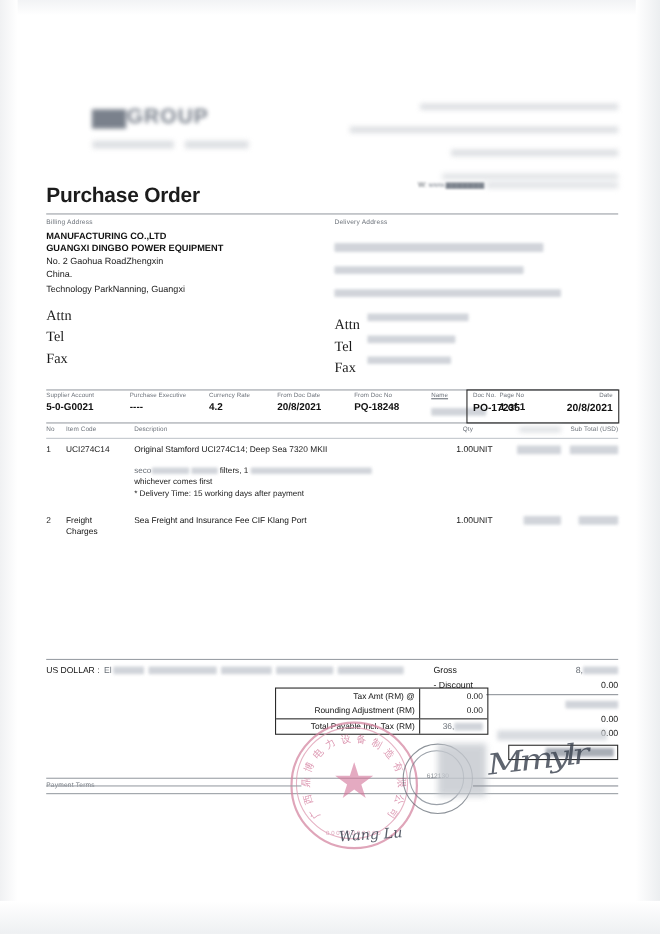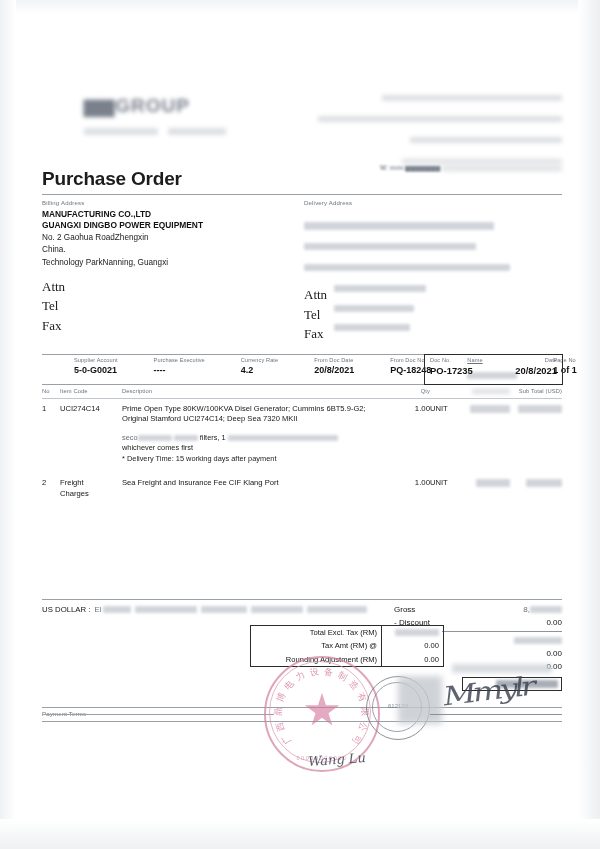--- a/index.html
+++ b/index.html
@@ -146,21 +146,21 @@
     border-bottom: 1px solid #9ba0a6;
     height: 29px;
   }
   .meta-row {
     display: flex;
     align-items: flex-start;
     height: 100%;
     padding-top: 2px;
     box-sizing: border-box;
   }
-  .meta-cell { padding-right: 4px; margin-left: 32px; }
+  .meta-cell { padding-right: 4px; }
   .meta-cap {
     font-size: 5.6px;
     color: #6d737b;
     letter-spacing: .1px;
     white-space: nowrap;
   }
   .meta-cap.ul { text-decoration: underline; }
   .meta-val {
     font-size: 9px;
     font-weight: bold;
@@ -591,21 +591,20 @@
       </div>
       <div class="ih c-sub">Sub Total (USD)</div>
     </div>
 
     <div class="items-body">
 
       <div class="item-row">
         <div class="cell c-no">1</div>
         <div class="cell c-code">UCI274C14</div>
         <div class="c-desc">
-          <div class="desc-main">Prime Open Type 80KW/100KVA Disel Generator; Cummins 6BT5.9-G2;</div>
           <div class="desc-main">Original Stamford UCI274C14; Deep Sea 7320 MKII</div>
           <div class="desc-notes">
             <div>
               <span style="color:#6a7078">seco</span><span class="rd" style="width:34px;height:6px;"></span>
               <span class="rd" style="width:24px;height:6px;"></span>
               <span>filters, 1</span>
               <span class="rd" style="width:110px;height:6px;"></span>
             </div>
             <div>whichever comes first</div>
             <div>* Delivery Time: 15 working days after payment</div>
@@ -678,32 +677,33 @@
           <span class="lbl"></span>
           <span class="gross-val">0.00</span>
         </div>
         <div class="final-box">
           <span class="rd rd-dark" style="width:62px;height:8px;"></span>
         </div>
       </div>
 
       <div class="tax-table">
         <div class="tax-row">
-          <div class="tax-lbl">Total Excl. Tax (RM)</div>
-          <div class="tax-val">
-            <span class="rd" style="width:44px;height:7px;"></span>
-          </div>
-        </div>
-        <div class="tax-row">
           <div class="tax-lbl">Tax Amt (RM) @</div>
           <div class="tax-val">0.00</div>
         </div>
         <div class="tax-row">
           <div class="tax-lbl">Rounding Adjustment (RM)</div>
           <div class="tax-val">0.00</div>
+        </div>
+        <div class="tax-row last">
+          <div class="tax-lbl">Total Payable Incl. Tax (RM)</div>
+          <div class="tax-val">
+            <span style="color:#6a7078">36,</span>
+              <span class="rd" style="width:26px;height:7px;"></span>
+          </div>
         </div>
       </div>
     </div>
 
     <div class="pay-wrap">
       <div class="field-label">Payment Terms</div>
       <div class="pay-rule"></div>
     </div>
 
   </div>

